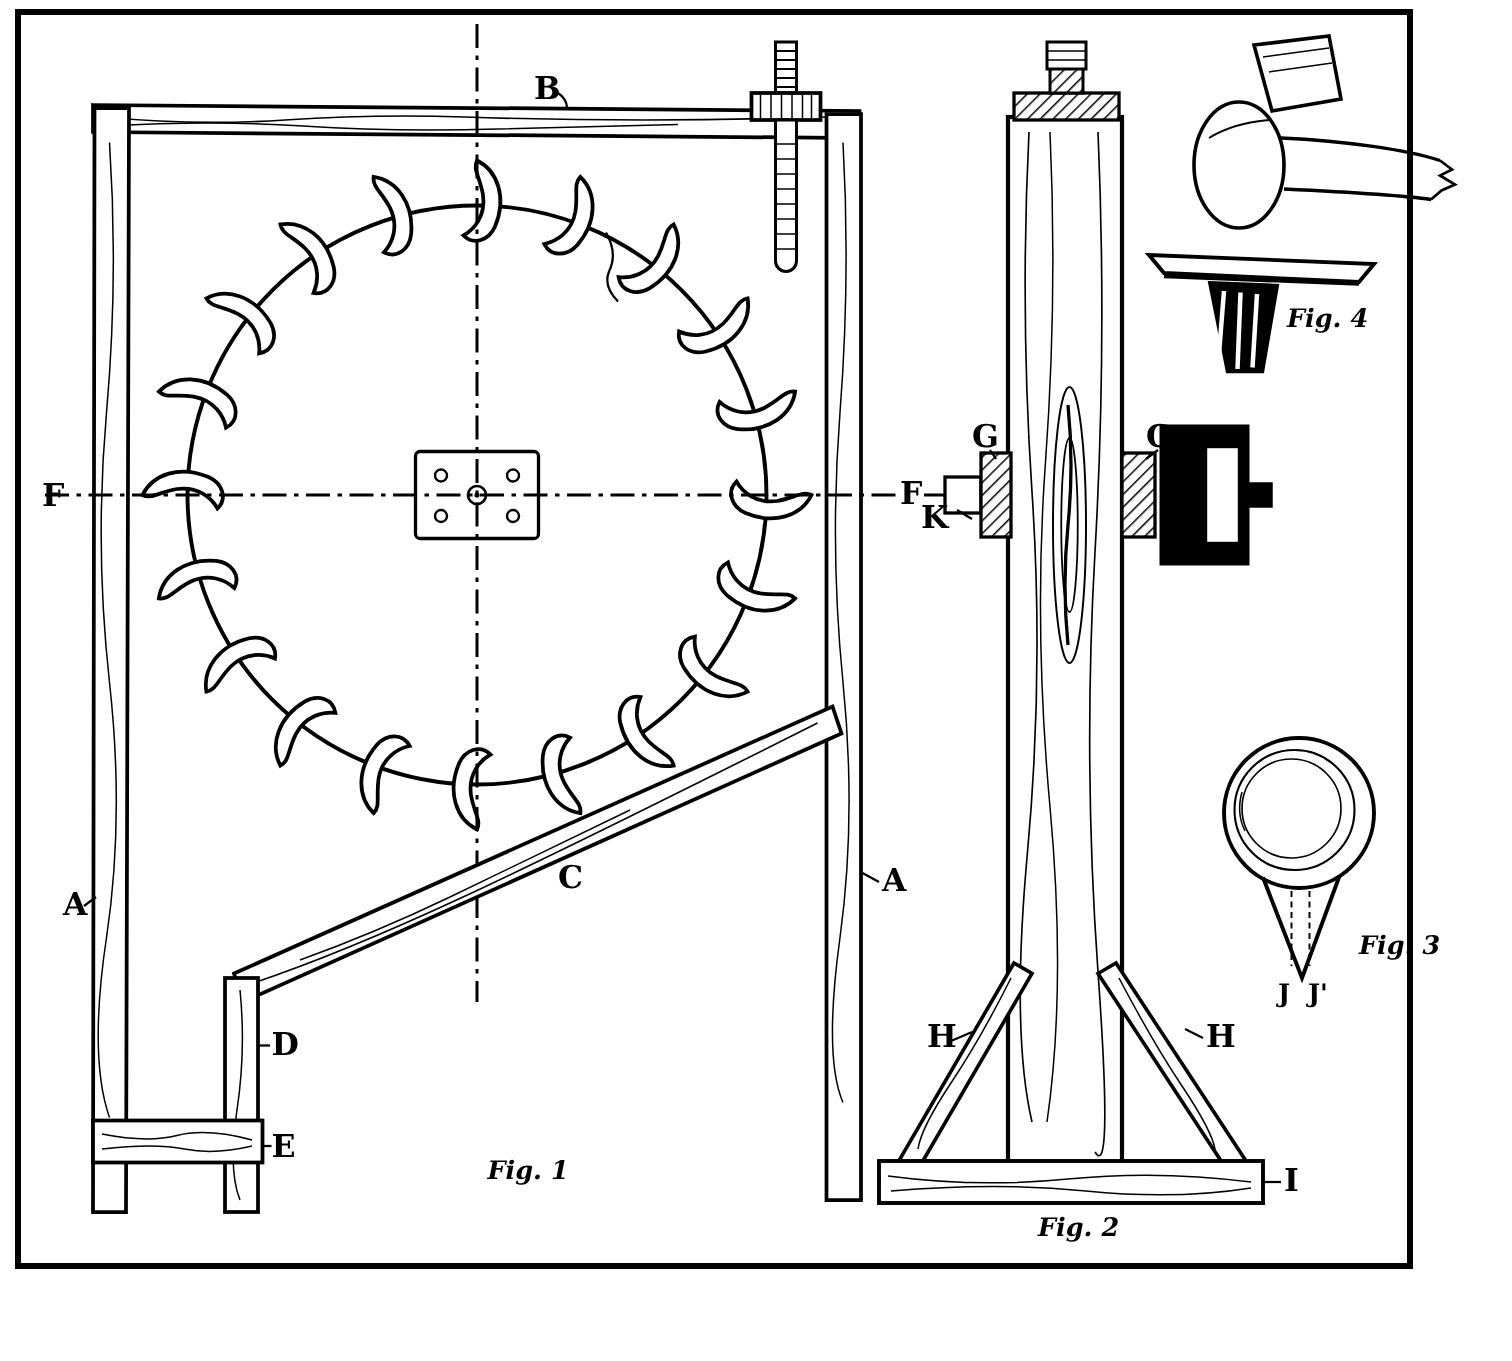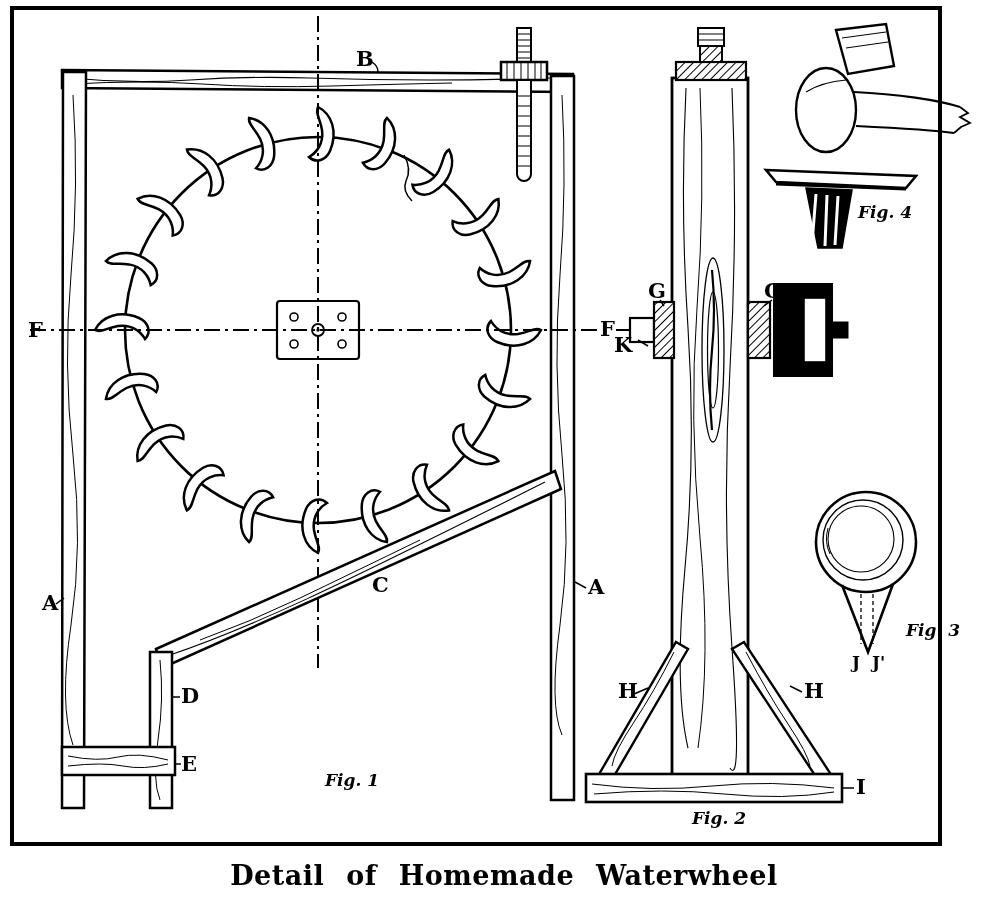--- a/index.html
+++ b/index.html
@@ -189,15 +189,14 @@
 
     <polygon points="766,170 916,176 906,188 776,182" fill="#ffffff" stroke-width="2.6"></polygon>
     <line x1="776" y1="184" x2="906" y2="189" stroke-width="3"></line>
     <polygon points="806,188 852,190 842,248 818,248" fill="#000000" stroke-width="1.5"></polygon>
     <path d="M816,194 L812,244 M827,195 L825,246 M838,196 L835,245" stroke="#ffffff" stroke-width="3"></path>
   </g>
   <text x="858" y="218" class="figlbl">Fig. 4</text>
 
 </svg>
 
-<div class="caption">Detail of Homemade Waterwheel</div>
 
 </div>
 
 </body></html>

